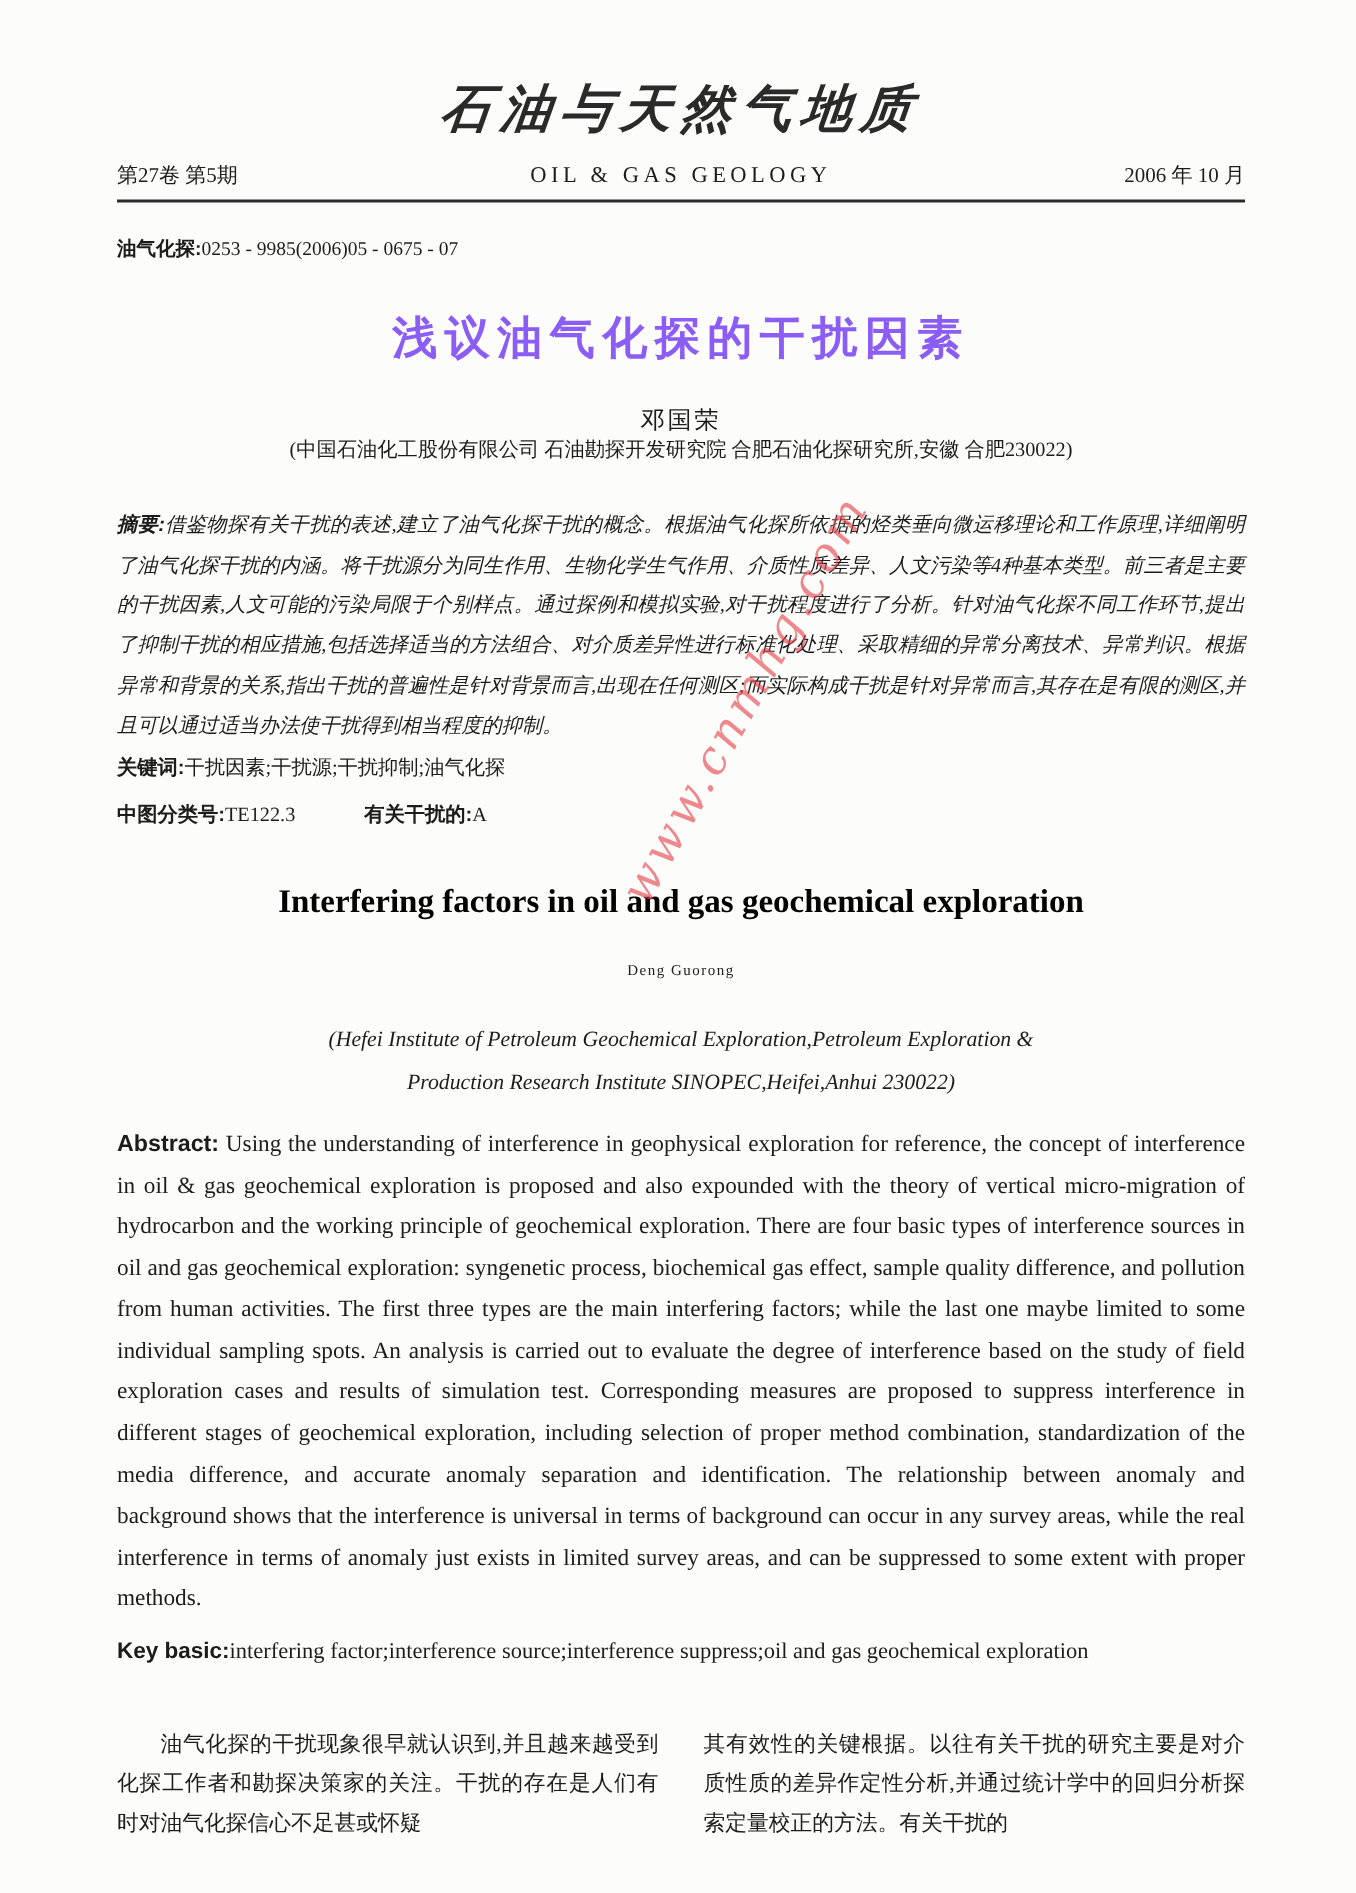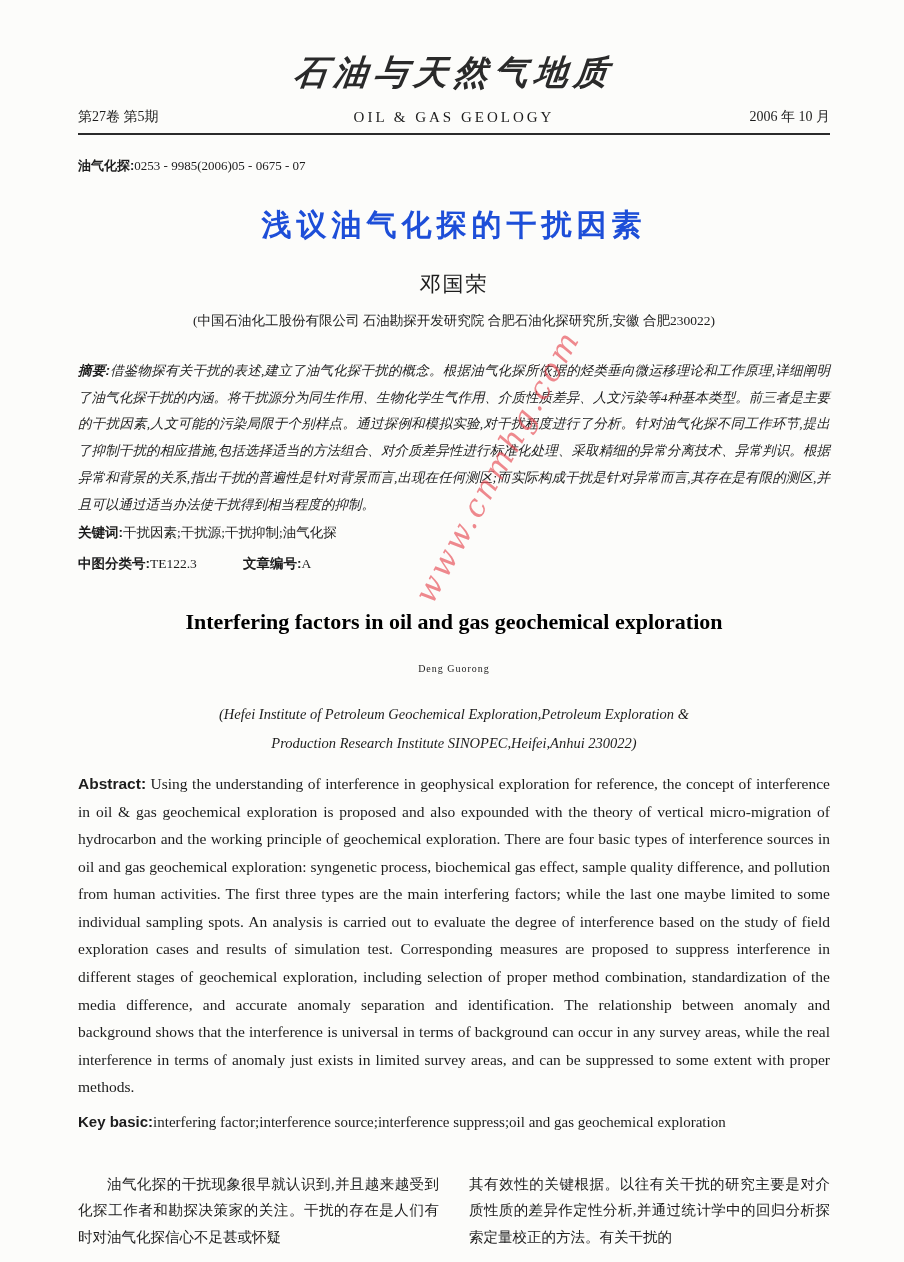--- a/index.html
+++ b/index.html
@@ -32,24 +32,24 @@
   }
   .journal-en { letter-spacing:3px; font-size:15px; }
   .header-rule { border:none; border-top:2px solid #2b2b2b; margin-top:7px; }
 
   .article-id { margin-top:22px; font-size:13px; }
   .lbl { font-family:"Liberation Sans","DejaVu Sans",sans-serif; font-weight:bold; }
 
   .title-cn {
     margin-top:30px; text-align:center;
     font-family:"Liberation Sans","DejaVu Sans",sans-serif;
-    font-weight:bold; font-size:30px; letter-spacing:5px; color:#1d4ed8;
+    font-weight:bold; font-size:30px; letter-spacing:5px; color:#8b5cf6;
   }
-  .author-cn { margin-top:24px; text-align:center; font-size:21px; letter-spacing:2px; }
-  .affil-cn { margin-top:14px; text-align:center; font-size:13.5px; }
+  .author-cn { margin-top:24px; text-align:center; font-size:16px; letter-spacing:2px; }
+  .affil-cn { text-align:center; font-size:13.5px; }
 
   .abstract-cn {
     margin-top:28px; font-size:13.5px; line-height:1.98; text-align:justify;font-style:italic;
   }
   .kw-line { font-size:13.5px; line-height:1.9; margin-top:2px; }
   .clc-line { font-size:13.5px; margin-top:9px; }
   .clc-gap { display:inline-block; width:46px; }
 
   .title-en {
     margin-top:36px; text-align:center; font-weight:bold; font-size:22px; color:#000000;
@@ -118,21 +118,21 @@
 
     <p class="abstract-cn">
       <span class="lbl">摘要:</span><span>借鉴物探有关干扰的表述,建立了油气化探干扰的概念。根据油气化探所依据的烃类垂向微运移理论和工作原理,详细阐明了油气化探干扰的内涵。将干扰源分为同生作用、生物化学生气作用、介质性质差异、人文污染等4种基本类型。前三者是主要的干扰因素,人文可能的污染局限于个别样点。通过探例和模拟实验,对干扰程度进行了分析。针对油气化探不同工作环节,提出了抑制干扰的相应措施,包括选择适当的方法组合、对介质差异性进行标准化处理、采取精细的异常分离技术、异常判识。根据异常和背景的关系,指出干扰的普遍性是针对背景而言,出现在任何测区;而实际构成干扰是针对异常而言,其存在是有限的测区,并且可以通过适当办法使干扰得到相当程度的抑制。</span>
     </p>
 
     <div class="kw-line">
       <span class="lbl">关键词:</span><span>干扰因素;干扰源;干扰抑制;油气化探</span>
     </div>
 
     <div class="clc-line">
-      <span class="lbl">中图分类号:</span><span>TE122.3</span><span class="clc-gap"></span><span class="lbl">文章编号:</span><span>A</span>
+      <span class="lbl">中图分类号:</span><span>TE122.3</span><span class="clc-gap"></span><span class="lbl">有关干扰的:</span><span>A</span>
     </div>
 
     <div class="title-en">Interfering factors in oil and gas geochemical exploration</div>
 
     <div class="author-en">Deng Guorong</div>
 
     <div class="affil-en">
       <div>(Hefei Institute of Petroleum Geochemical Exploration,Petroleum Exploration &amp;</div>
       <div>Production Research Institute SINOPEC,Heifei,Anhui 230022)</div>
     </div>

